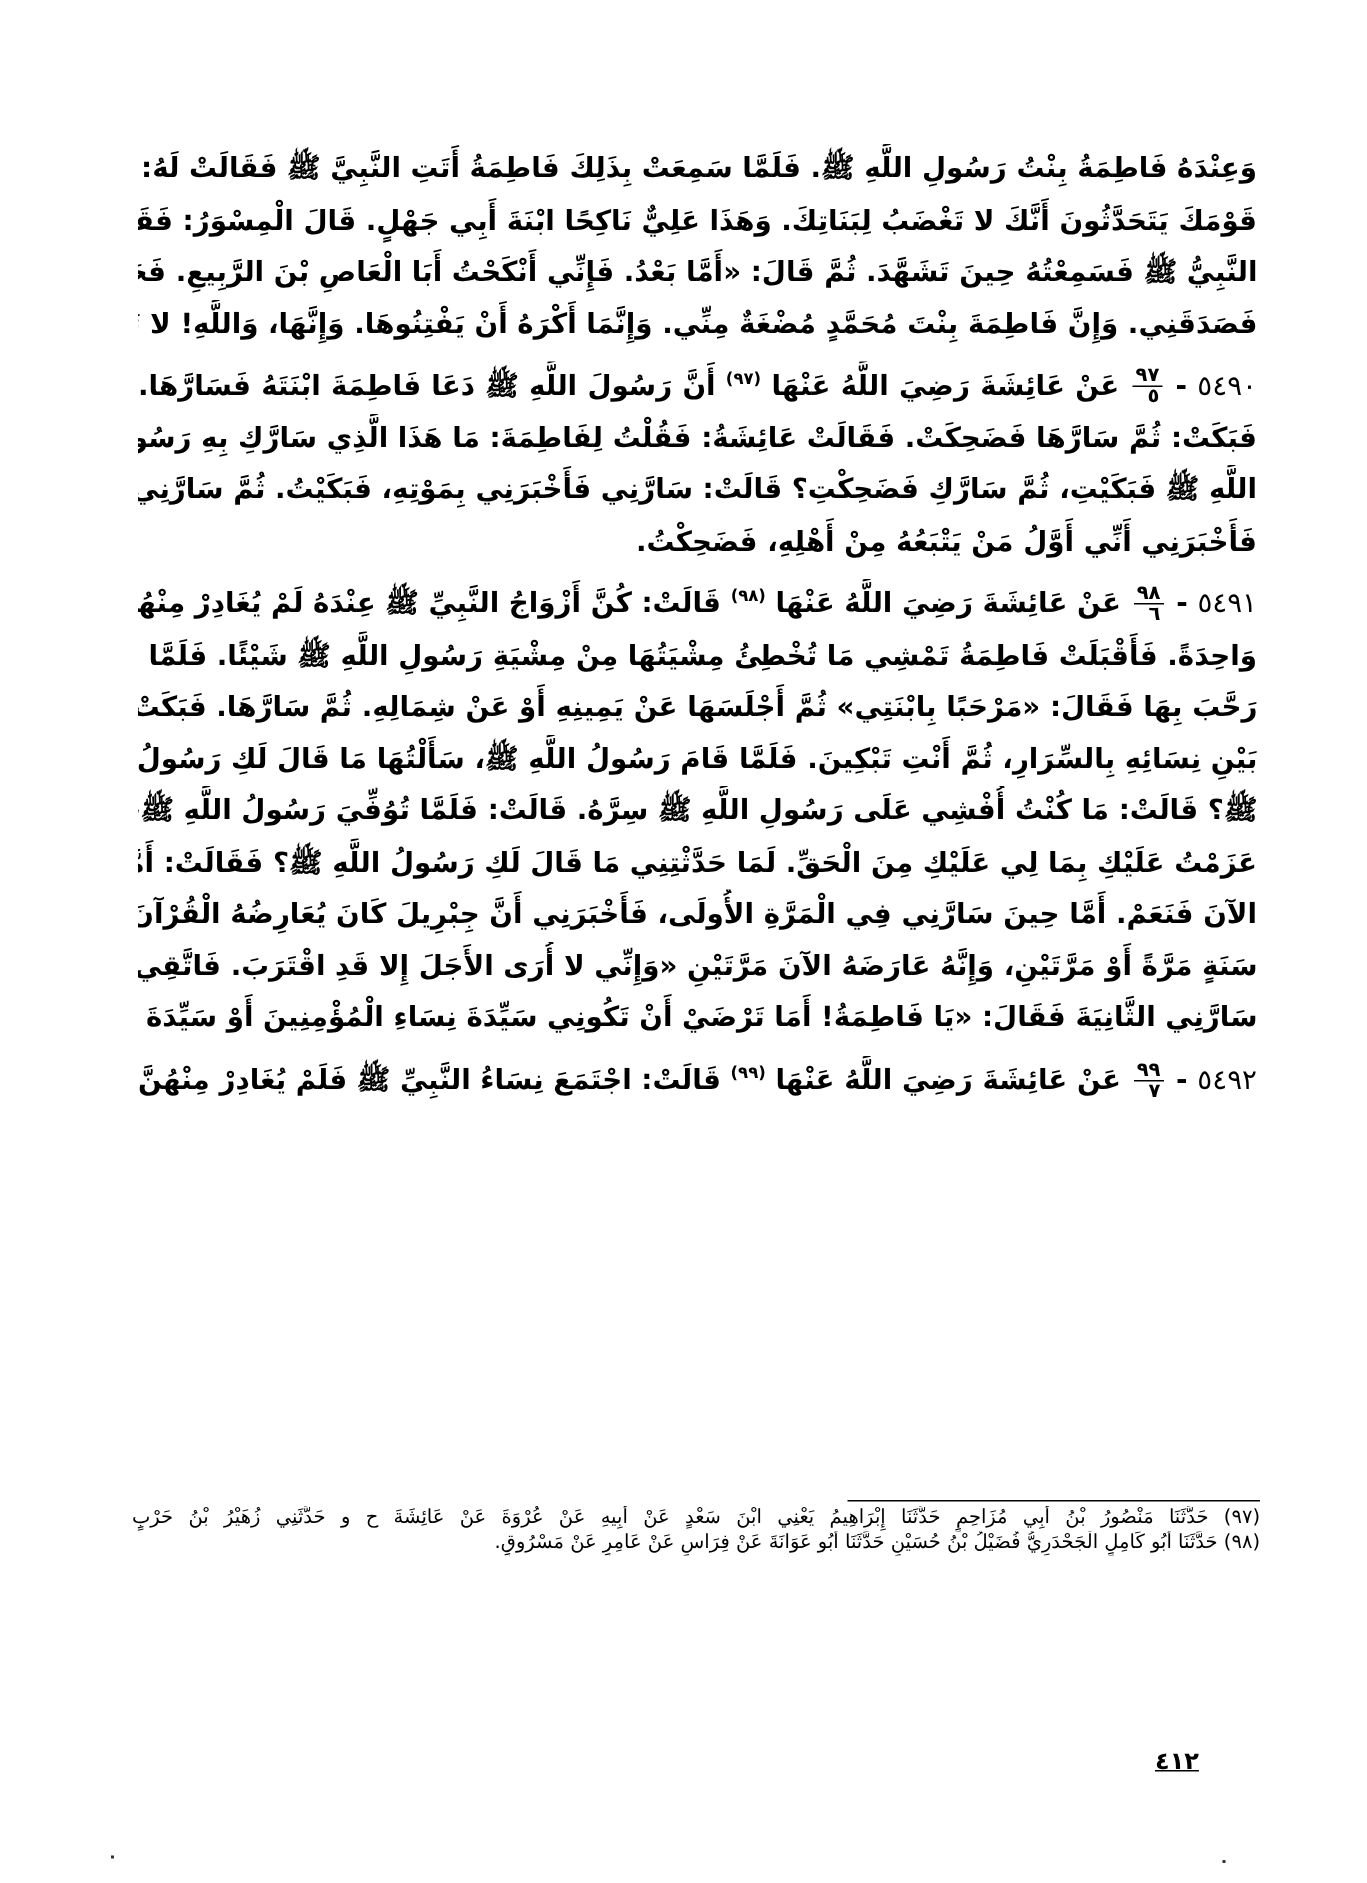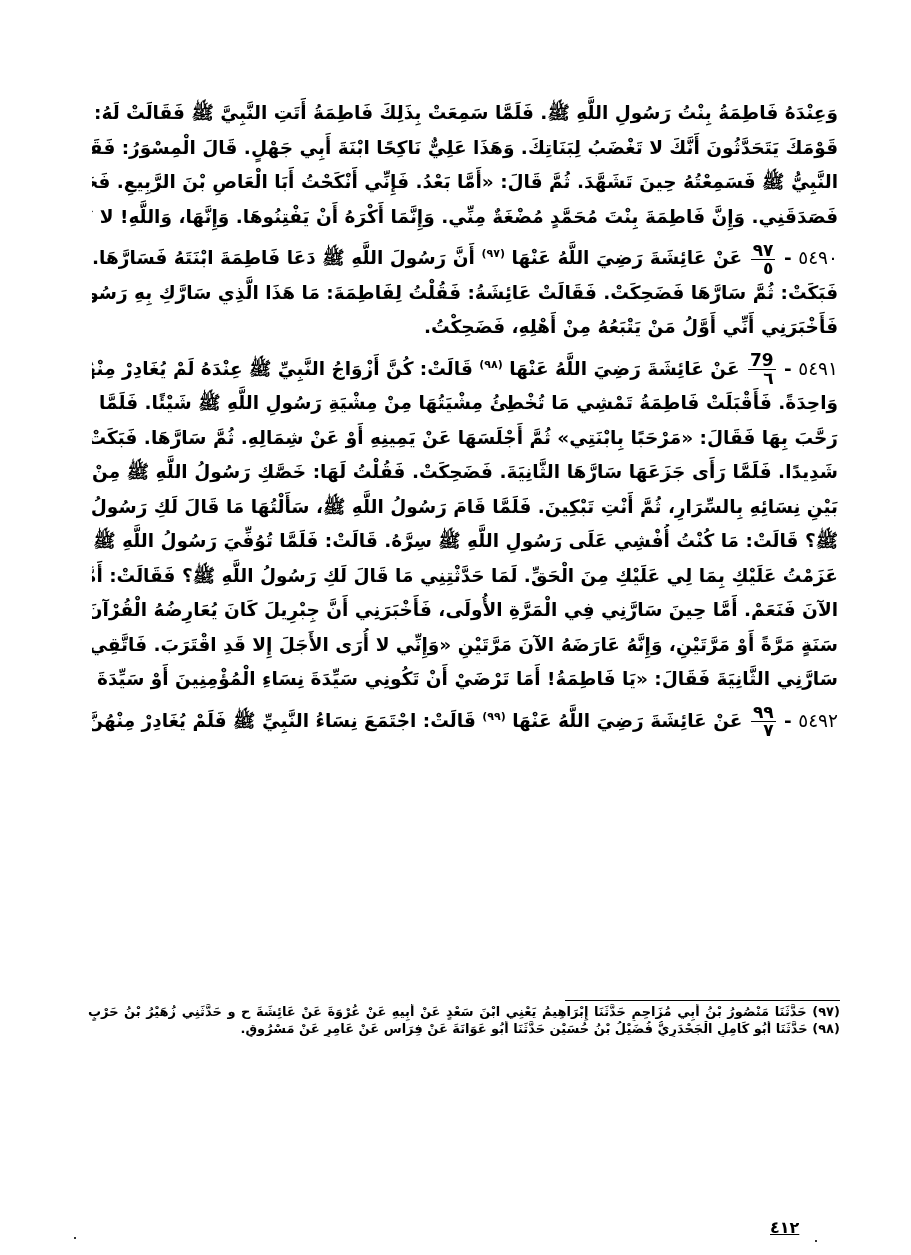--- a/index.html
+++ b/index.html
@@ -6,32 +6,32 @@
   body { width: 911px; height: 1255px; position: relative; overflow: hidden;
          font-family: "DejaVu Sans", sans-serif; color: #000; }
   .page { position: absolute; left: 0; top: 0; width: 911px; height: 1255px; }
   .main { position: absolute; left: 92px; top: 96px; width: 746px; direction: rtl; }
   .line { height: 34.5px; line-height: 34.5px; font-size: 18.5px; font-weight: bold;
           white-space: nowrap; text-align: justify; text-align-last: justify; overflow: hidden; }
   .line.last { text-align-last: right; }
   .para-gap { height: 7px; }
   .hnum { font-weight: normal; }
   .frac { display: inline-block; vertical-align: middle; text-align: center; line-height: 1;
-          font-size: 17px; margin: 0 2px; }
+          font-size: 13px; margin: 0 2px; }
   .frac .num { display: block; border-bottom: 1.5px solid #000; padding: 0 2px; }
   .frac .den { display: block; padding: 0 2px; }
   .sup { font-size: 11px; vertical-align: super; line-height: 0; }
   .fn-sep { position: absolute; left: 565px; top: 1000px; width: 275px; height: 0;
             border-top: 1.5px solid #000; }
   .footnotes { position: absolute; left: 88px; top: 1004px; width: 752px; direction: rtl; }
-  .fn-line { font-size: 13px; font-weight: bold; line-height: 16.5px; white-space: nowrap;
+  .fn-line { font-size: 13px; font-weight: normal; line-height: 16.5px; white-space: nowrap;
              overflow: hidden; text-align: justify; text-align-last: justify; }
   .fn-line.cont { padding-right: 36px; text-align-last: right; }
   .fn-line.short { text-align-last: right; }
-  .page-number { position: absolute; left: 770px; top: 1218px; font-size: 16px; font-weight: bold;
+  .page-number { position: absolute; left: 770px; top: 1164px; font-size: 16px; font-weight: bold;
                  direction: rtl; text-decoration: underline; }
   .speck { position: absolute; width: 2px; height: 2px; background: #333; }
 </style>
 </head>
 <body>
 
 <div class="page">
 
   <div class="main">
 
@@ -49,39 +49,39 @@
         <span>- </span>
         <span class="frac">
           <span class="num">٩٧</span>
           <span class="den">٥</span>
         </span>
         <span class="seg-a">عَنْ عَائِشَةَ رَضِيَ اللَّهُ عَنْهَا</span>
         <span class="sup">(٩٧)</span>
         <span class="seg-b">أَنَّ رَسُولَ اللَّهِ ﷺ دَعَا فَاطِمَةَ ابْنَتَهُ فَسَارَّهَا.</span>
       </div>
       <div class="line">فَبَكَتْ: ثُمَّ سَارَّهَا فَضَحِكَتْ. فَقَالَتْ عَائِشَةُ: فَقُلْتُ لِفَاطِمَةَ: مَا هَذَا الَّذِي سَارَّكِ بِهِ رَسُولُ</div>
+      <div class="line">اللَّهِ ﷺ فَبَكَيْتِ، ثُمَّ سَارَّكِ فَضَحِكْتِ؟ قَالَتْ: سَارَّنِي فَأَخْبَرَنِي بِمَوْتِهِ، فَبَكَيْتُ. ثُمَّ سَارَّنِي</div>
       <div class="line last">فَأَخْبَرَنِي أَنِّي أَوَّلُ مَنْ يَتْبَعُهُ مِنْ أَهْلِهِ، فَضَحِكْتُ.</div>
     </div>
     <div class="para-gap"></div>
 
     <div>
       <div class="line">
         <span class="hnum">٥٤٩١</span>
         <span>- </span>
         <span class="frac">
-          <span class="num">79</span>
+          <span class="num">٩٨</span>
           <span class="den">٦</span>
         </span>
         <span>عَنْ عَائِشَةَ رَضِيَ اللَّهُ عَنْهَا</span>
         <span class="sup">(٩٨)</span>
         <span>قَالَتْ: كُنَّ أَزْوَاجُ النَّبِيِّ ﷺ عِنْدَهُ لَمْ يُغَادِرْ مِنْهُنَّ</span>
       </div>
       <div class="line">وَاحِدَةً. فَأَقْبَلَتْ فَاطِمَةُ تَمْشِي مَا تُخْطِئُ مِشْيَتُهَا مِنْ مِشْيَةِ رَسُولِ اللَّهِ ﷺ شَيْئًا. فَلَمَّا رَآهَا</div>
       <div class="line">رَحَّبَ بِهَا فَقَالَ: «مَرْحَبًا بِابْنَتِي» ثُمَّ أَجْلَسَهَا عَنْ يَمِينِهِ أَوْ عَنْ شِمَالِهِ. ثُمَّ سَارَّهَا. فَبَكَتْ بُكَاءً</div>
-      <div class="line">شَدِيدًا. فَلَمَّا رَأَى جَزَعَهَا سَارَّهَا الثَّانِيَةَ. فَضَحِكَتْ. فَقُلْتُ لَهَا: خَصَّكِ رَسُولُ اللَّهِ ﷺ مِنْ</div>
       <div class="line">بَيْنِ نِسَائِهِ بِالسِّرَارِ، ثُمَّ أَنْتِ تَبْكِينَ. فَلَمَّا قَامَ رَسُولُ اللَّهِ ﷺ، سَأَلْتُهَا مَا قَالَ لَكِ رَسُولُ اللَّهِ</div>
       <div class="line">ﷺ؟ قَالَتْ: مَا كُنْتُ أُفْشِي عَلَى رَسُولِ اللَّهِ ﷺ سِرَّهُ. قَالَتْ: فَلَمَّا تُوُفِّيَ رَسُولُ اللَّهِ ﷺ، قُلْتُ</div>
       <div class="line">عَزَمْتُ عَلَيْكِ بِمَا لِي عَلَيْكِ مِنَ الْحَقِّ. لَمَا حَدَّثْتِنِي مَا قَالَ لَكِ رَسُولُ اللَّهِ ﷺ؟ فَقَالَتْ: أَمَّا</div>
       <div class="line">الآنَ فَنَعَمْ. أَمَّا حِينَ سَارَّنِي فِي الْمَرَّةِ الأُولَى، فَأَخْبَرَنِي أَنَّ جِبْرِيلَ كَانَ يُعَارِضُهُ الْقُرْآنَ فِي كُلِّ</div>
       <div class="line">سَنَةٍ مَرَّةً أَوْ مَرَّتَيْنِ، وَإِنَّهُ عَارَضَهُ الآنَ مَرَّتَيْنِ «وَإِنِّي لا أُرَى الأَجَلَ إِلا قَدِ اقْتَرَبَ. فَاتَّقِي اللَّهَ</div>
       <div class="line">سَارَّنِي الثَّانِيَةَ فَقَالَ: «يَا فَاطِمَةُ! أَمَا تَرْضَيْ أَنْ تَكُونِي سَيِّدَةَ نِسَاءِ الْمُؤْمِنِينَ أَوْ سَيِّدَةَ نِسَاءِ</div>
     </div>
     <div class="para-gap"></div>
 
     <div>

